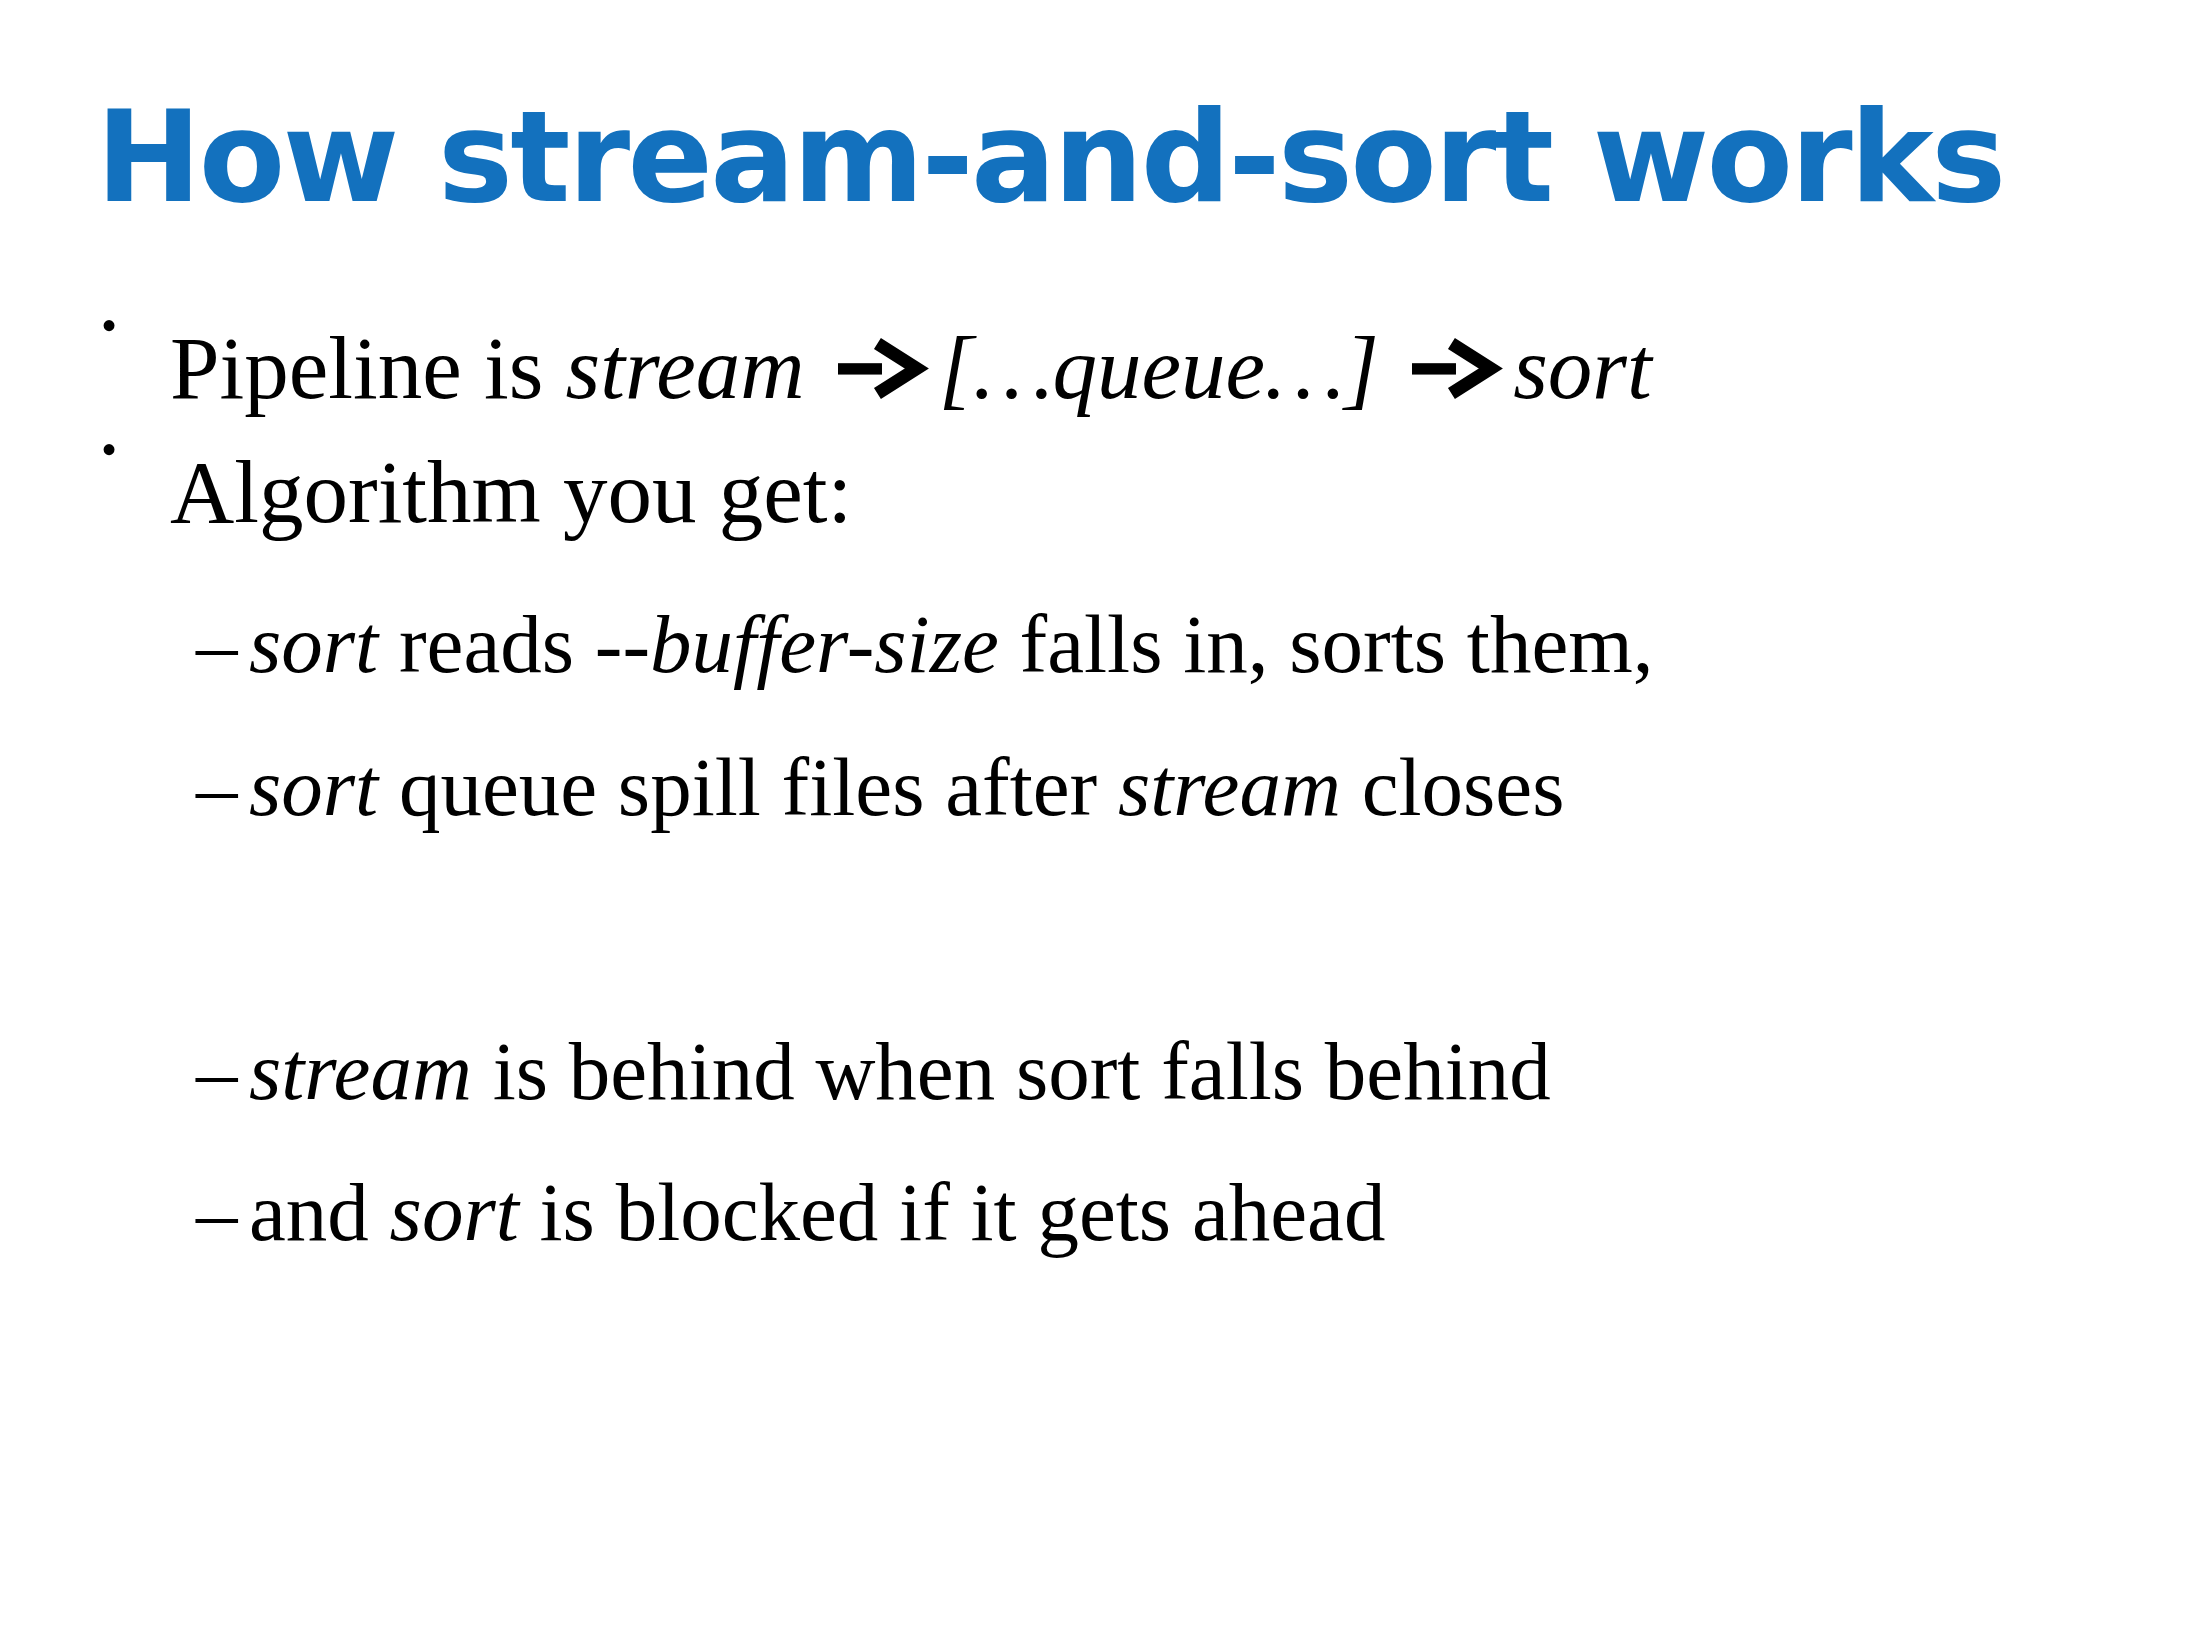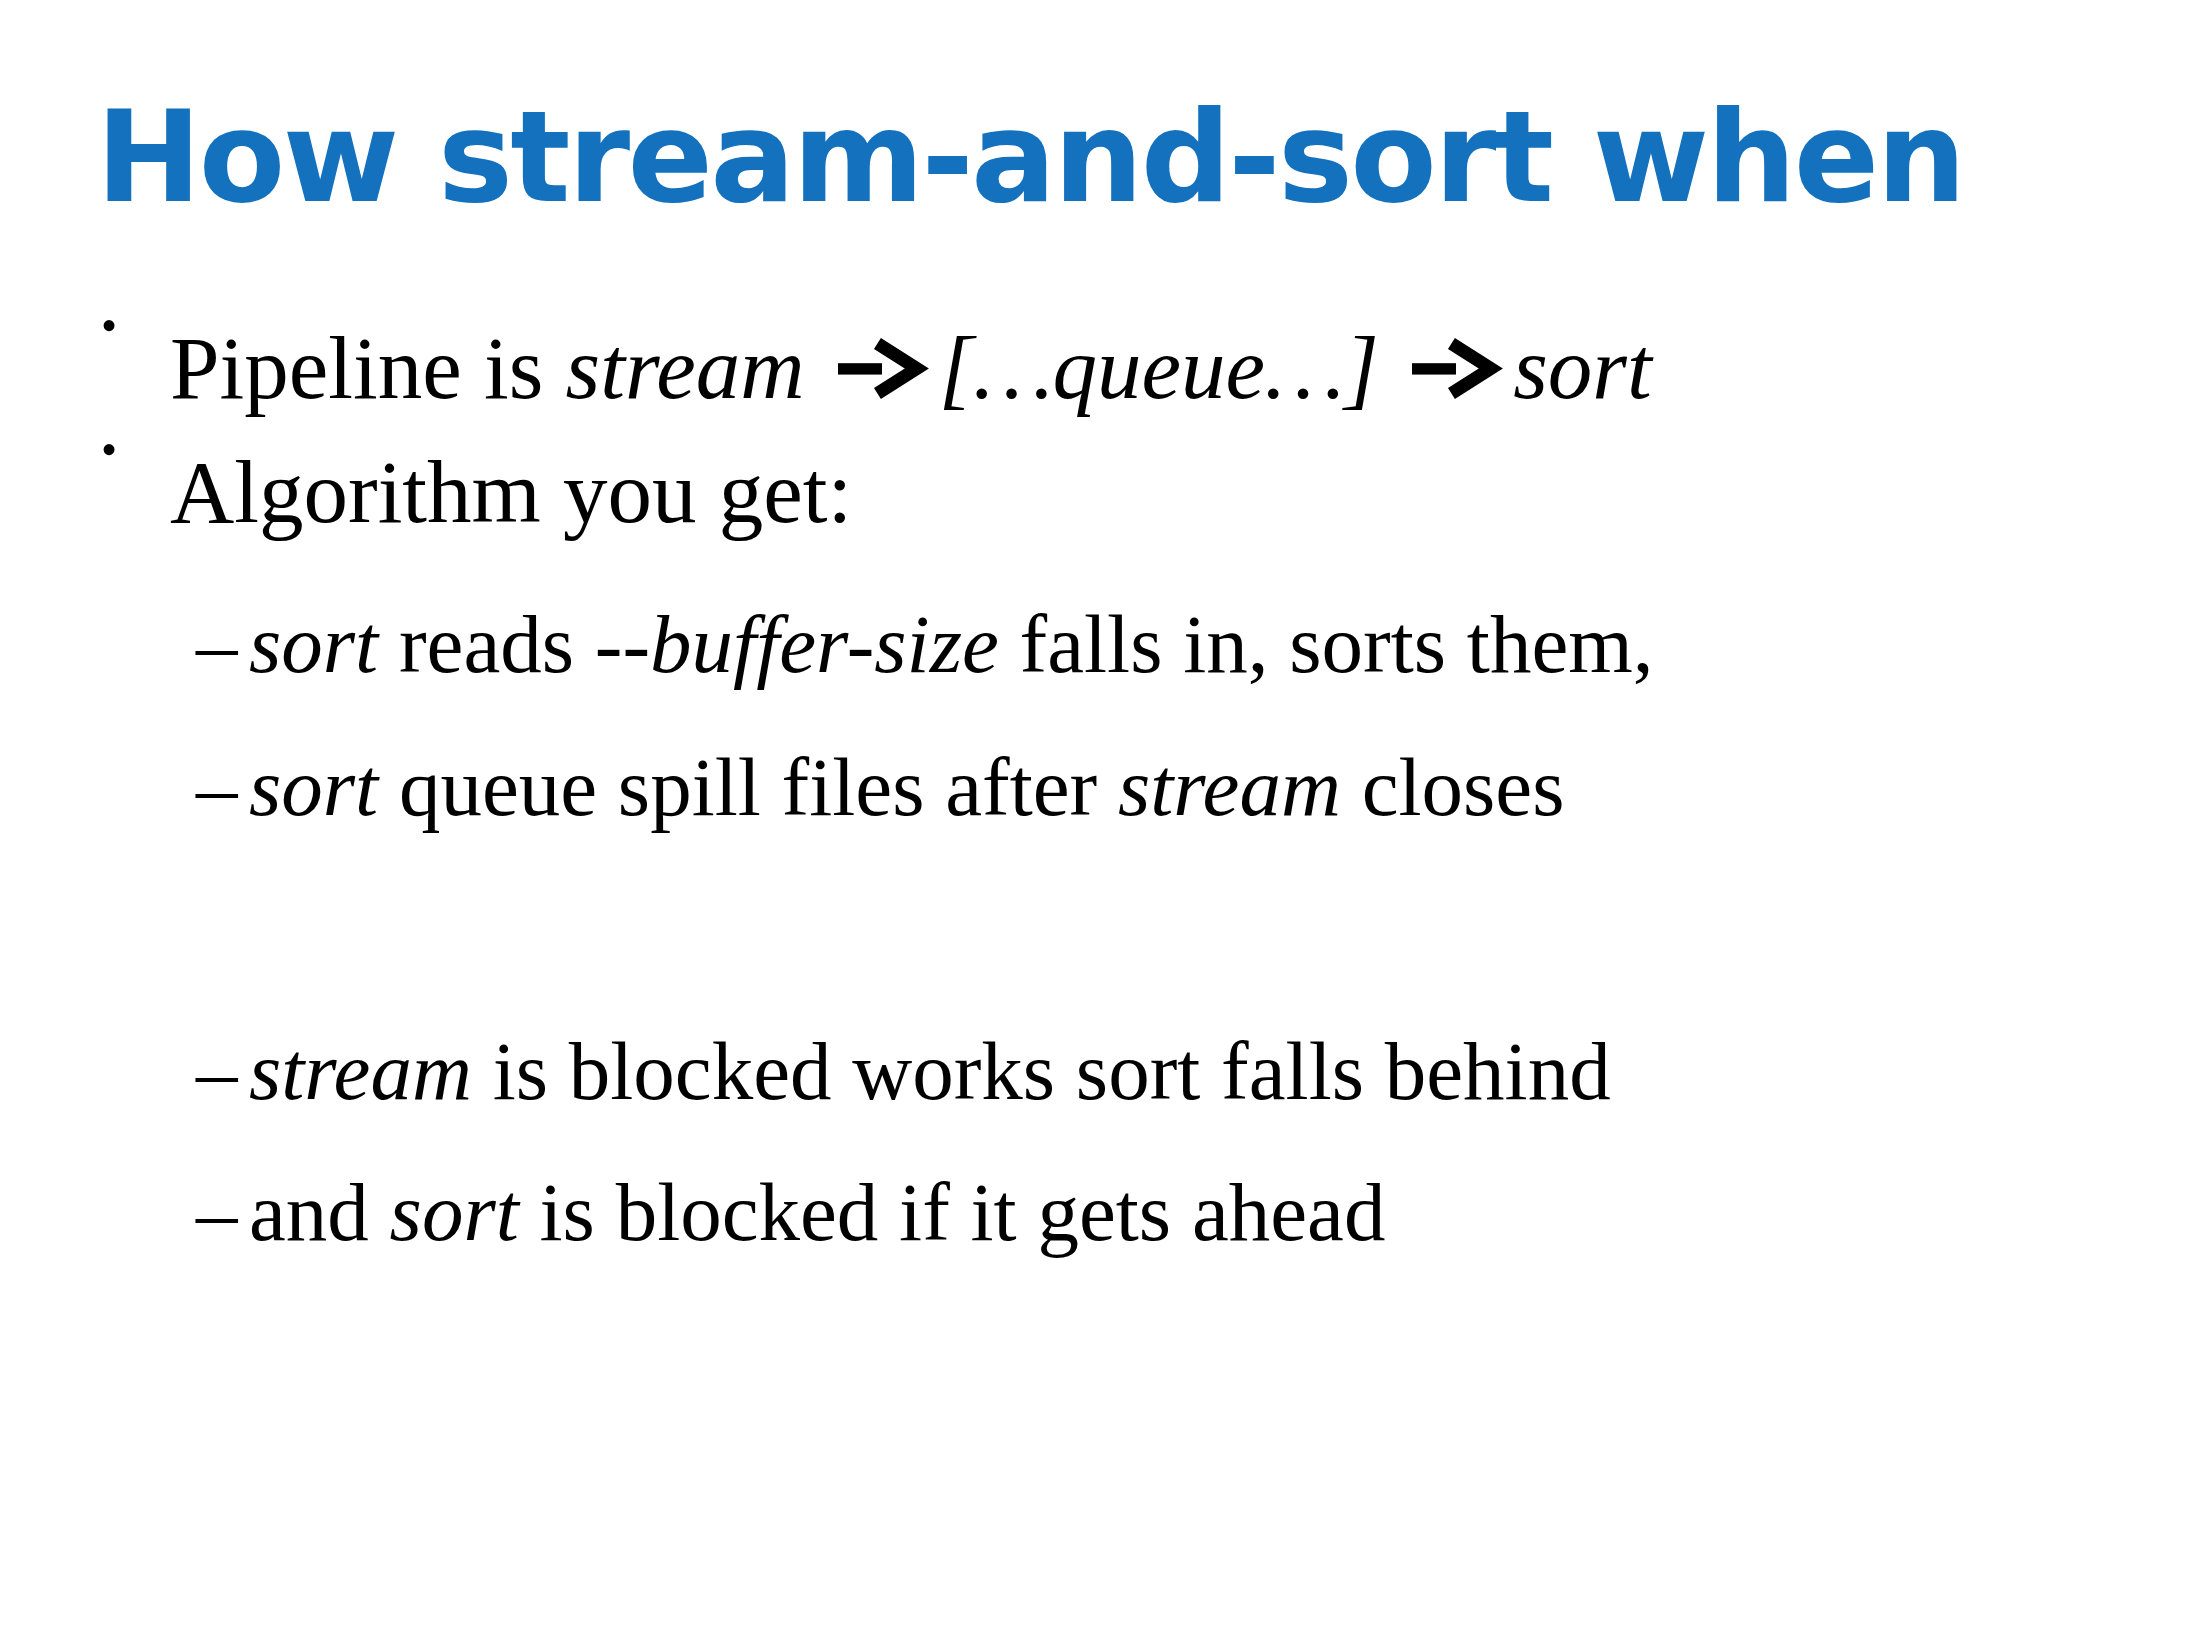--- a/index.html
+++ b/index.html
@@ -38,21 +38,21 @@
   .s3{margin-top:167px;}
   .s4{margin-top:23px;}
   .arrow{display:inline-block;margin:0 10.3px 0 33px;}
   .arrow svg{width:91px;height:69px;vertical-align:-5.2px;}
 </style>
 </head>
 <body>
 
 <div class="slide">
 
-  <h1 class="title">How stream-and-sort when</h1>
+  <h1 class="title">How stream-and-sort works</h1>
 
   <div class="row l1 b1">
     <span class="mk dot">•</span>
     <div class="txt"><span>Pipeline is </span><em>stream</em><span class="arrow"><svg viewBox="0 0 120 90" xmlns="http://www.w3.org/2000/svg">
             <rect x="0" y="38" width="58" height="15" fill="#000"></rect>
             <path d="M52 12 L104 45 L52 78" fill="none" stroke="#000" stroke-width="17"></path>
           </svg></span><em>[…queue…]</em><span class="arrow"><svg viewBox="0 0 120 90" xmlns="http://www.w3.org/2000/svg">
             <rect x="0" y="38" width="58" height="15" fill="#000"></rect>
             <path d="M52 12 L104 45 L52 78" fill="none" stroke="#000" stroke-width="17"></path>
           </svg></span><em>sort</em></div>
@@ -68,21 +68,21 @@
     <div class="txt"><em>sort</em><span> reads </span><em>--buffer-size</em><span> falls in, sorts them,</span><br></div>
   </div>
 
   <div class="row l2 s2">
     <span class="mk dash">–</span>
     <div class="txt"><em>sort</em><span> queue spill files after </span><em>stream</em><span> closes</span></div>
   </div>
 
   <div class="row l2 s3">
     <span class="mk dash">–</span>
-    <div class="txt"><em>stream</em><span> is blocked works sort falls behind</span></div>
+    <div class="txt"><em>stream</em><span> is behind when sort falls behind</span></div>
   </div>
 
   <div class="row l2 s4">
     <span class="mk dash">–</span>
     <div class="txt"><span>and </span><em>sort</em><span> is blocked if it gets ahead</span></div>
   </div>
 
 </div>
 
 

